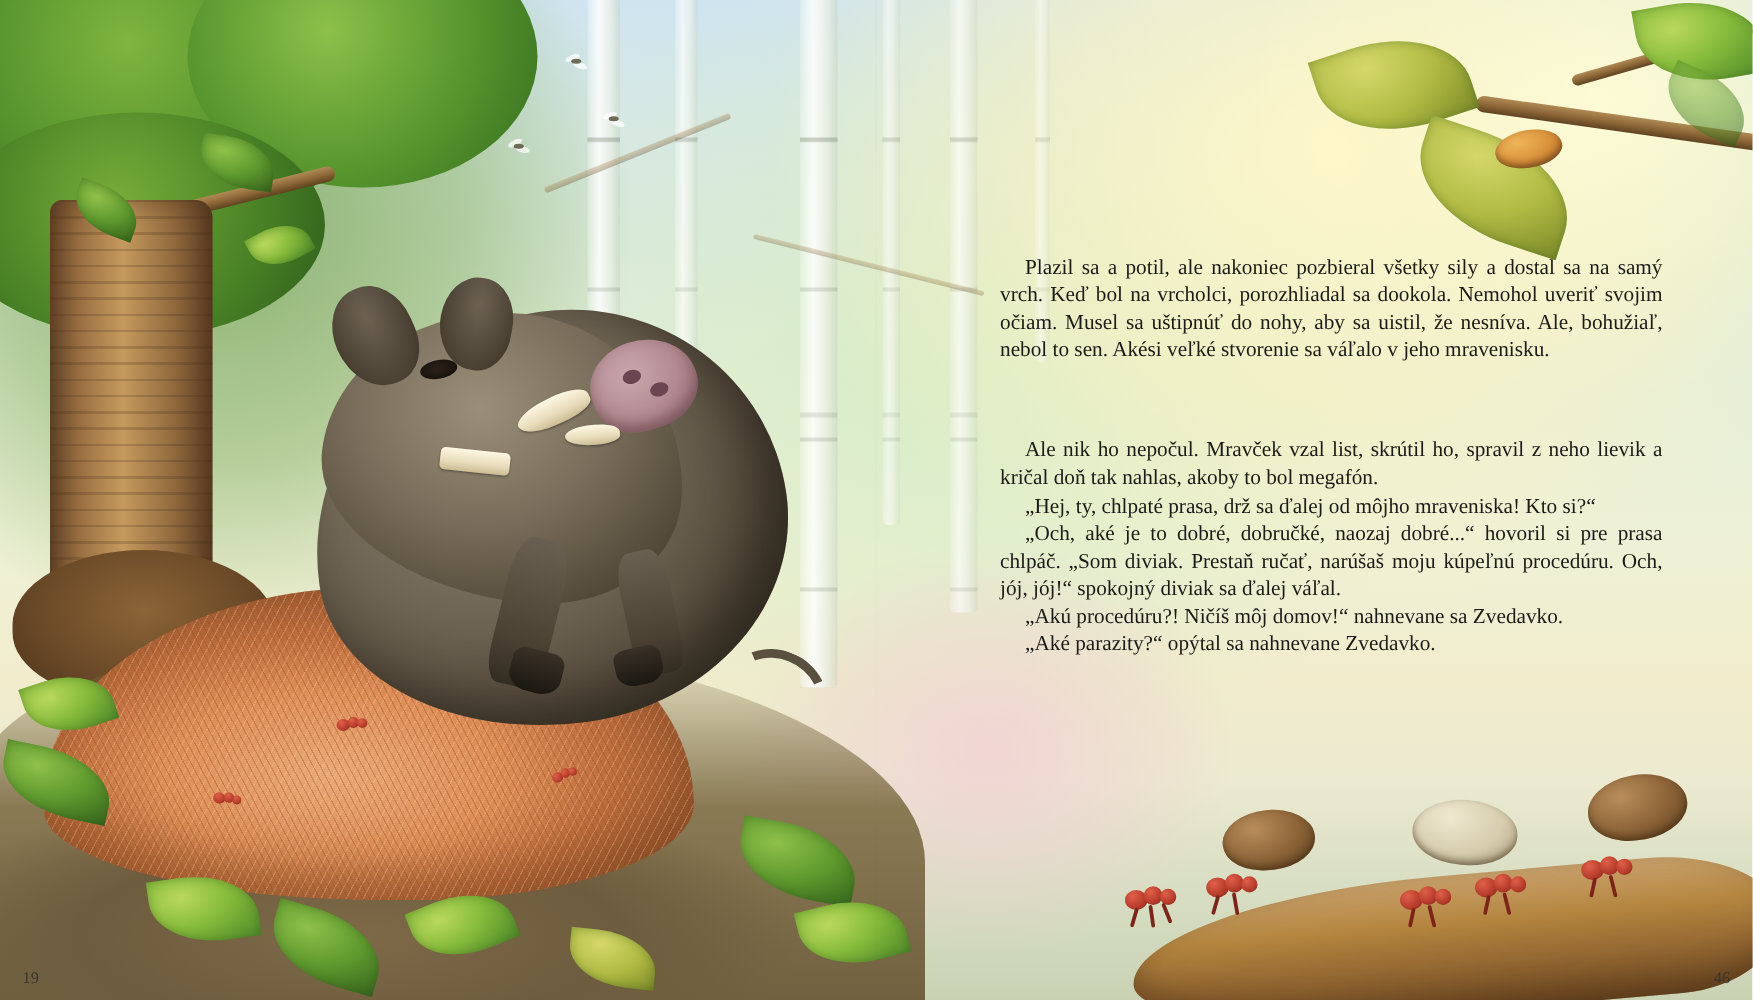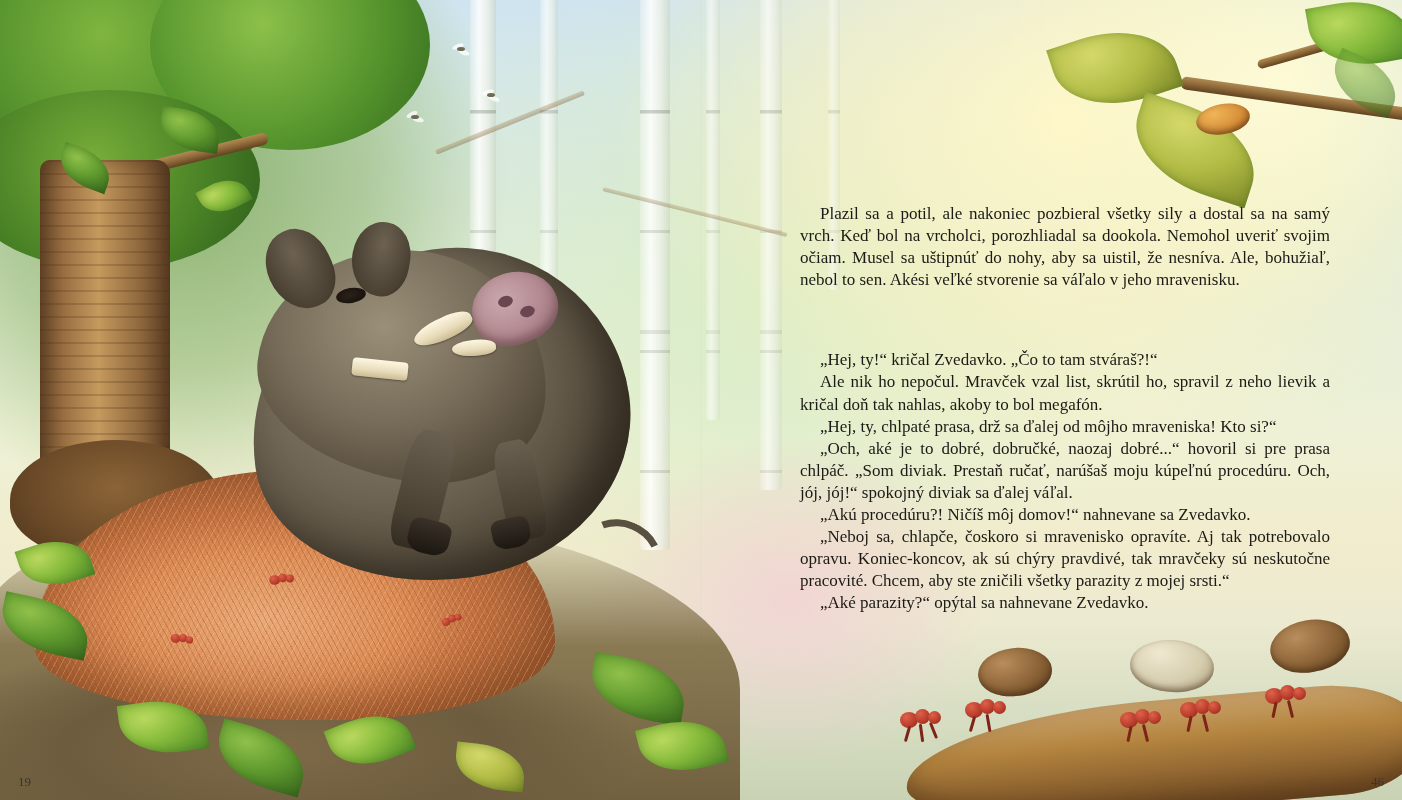--- a/index.html
+++ b/index.html
@@ -444,25 +444,23 @@
     <div class="wing" style="left:0; top:0; transform:rotate(-26deg);"></div>
     <div class="wing" style="left:6px; top:5px; transform:rotate(14deg);"></div>
     <div class="body"></div>
   </div>
 
   <div class="spine"></div>
 
   <div class="text-col">
     <p class="indent">Plazil sa a potil, ale nakoniec pozbieral všetky sily a dostal sa na samý vrch. Keď bol na vrcholci, porozhliadal sa dookola. Nemohol uveriť svojim očiam. Musel sa uštipnúť do nohy, aby sa uistil, že nesníva. Ale, bohužiaľ, nebol to sen. Akési veľké stvorenie sa váľalo v jeho mravenisku.</p>
     <div class="para-gap"></div>
-    <p class="indent">„Hej, ty!“ kričal Zvedavko. „Čo to tam stváraš?!“</p>
     <p class="indent">Ale nik ho nepočul. Mravček vzal list, skrútil ho, spravil z neho lievik a kričal doň tak nahlas, akoby to bol megafón.</p>
     <p class="indent">„Hej, ty, chlpaté prasa, drž sa ďalej od môjho mraveniska! Kto si?“</p>
     <p class="indent">„Och, aké je to dobré, dobručké, naozaj dobré...“ hovoril si pre prasa chlpáč. „Som diviak. Prestaň ručať, narúšaš moju kúpeľnú procedúru. Och, jój, jój!“ spokojný diviak sa ďalej váľal.</p>
     <p class="indent">„Akú procedúru?! Ničíš môj domov!“ nahnevane sa Zvedavko.</p>
-    <p class="indent">„Neboj sa, chlapče, čoskoro si mravenisko opravíte. Aj tak potrebovalo opravu. Koniec-koncov, ak sú chýry pravdivé, tak mravčeky sú neskutočne pracovité. Chcem, aby ste zničili všetky parazity z mojej srsti.“</p>
     <p class="indent">„Aké parazity?“ opýtal sa nahnevane Zvedavko.</p>
   </div>
 
   <div class="folio left">19</div>
   <div class="folio right">46</div>
 
 </div>
 
 </body></html>

